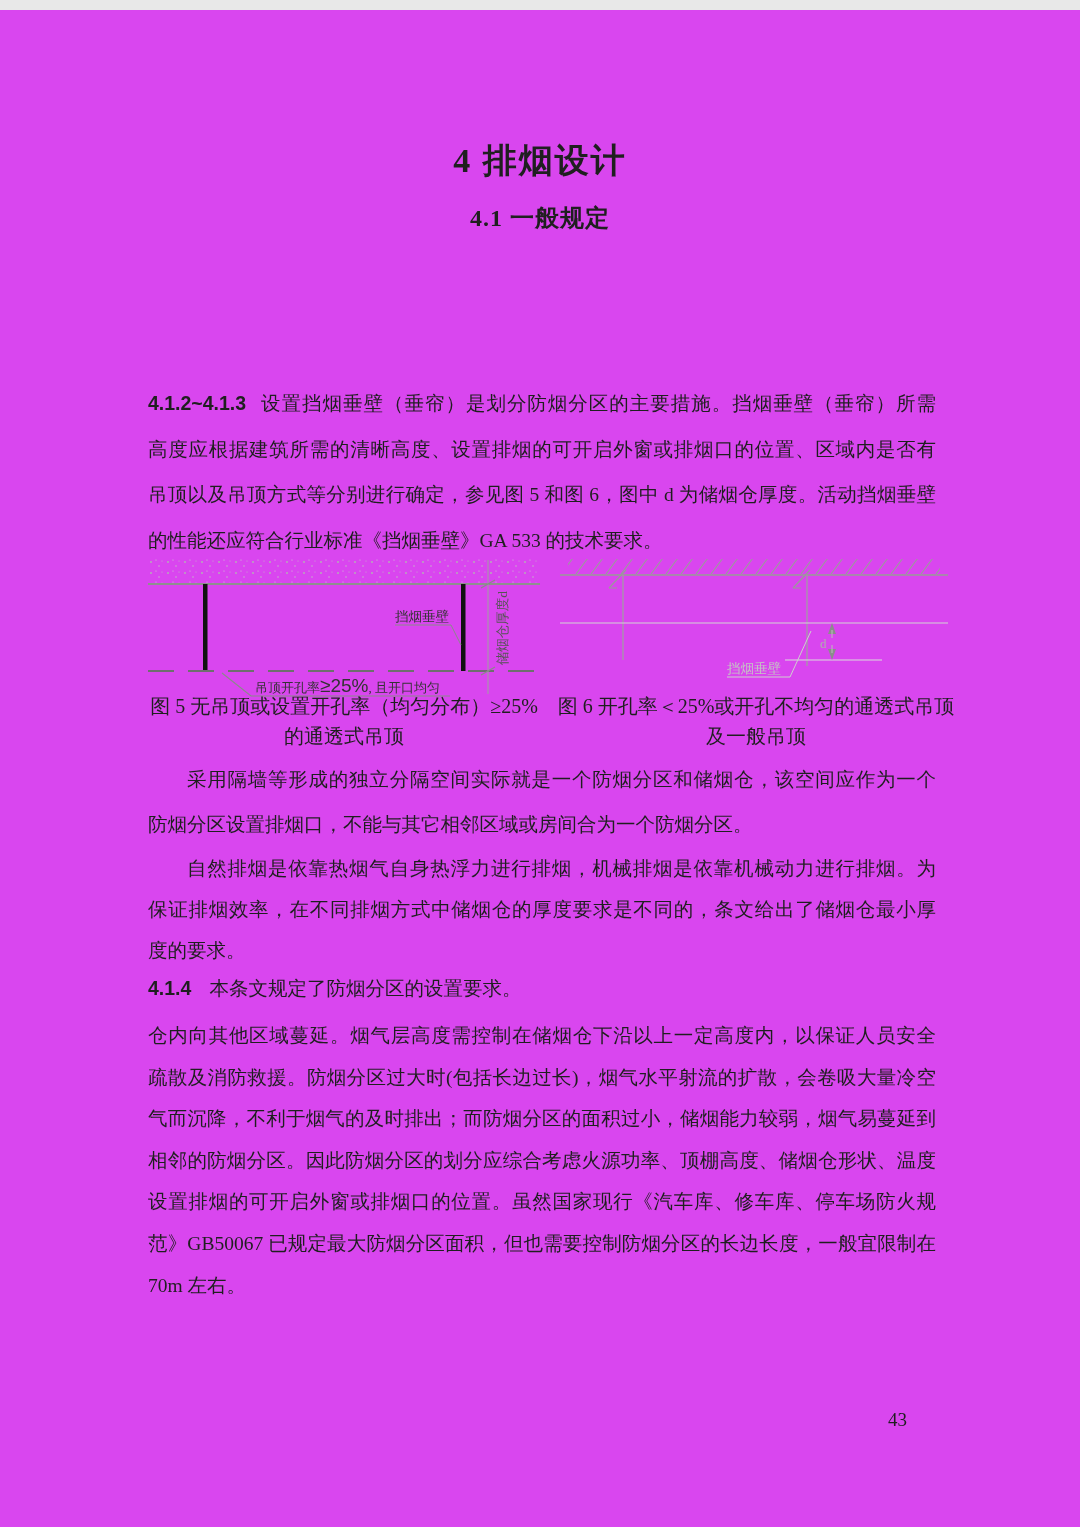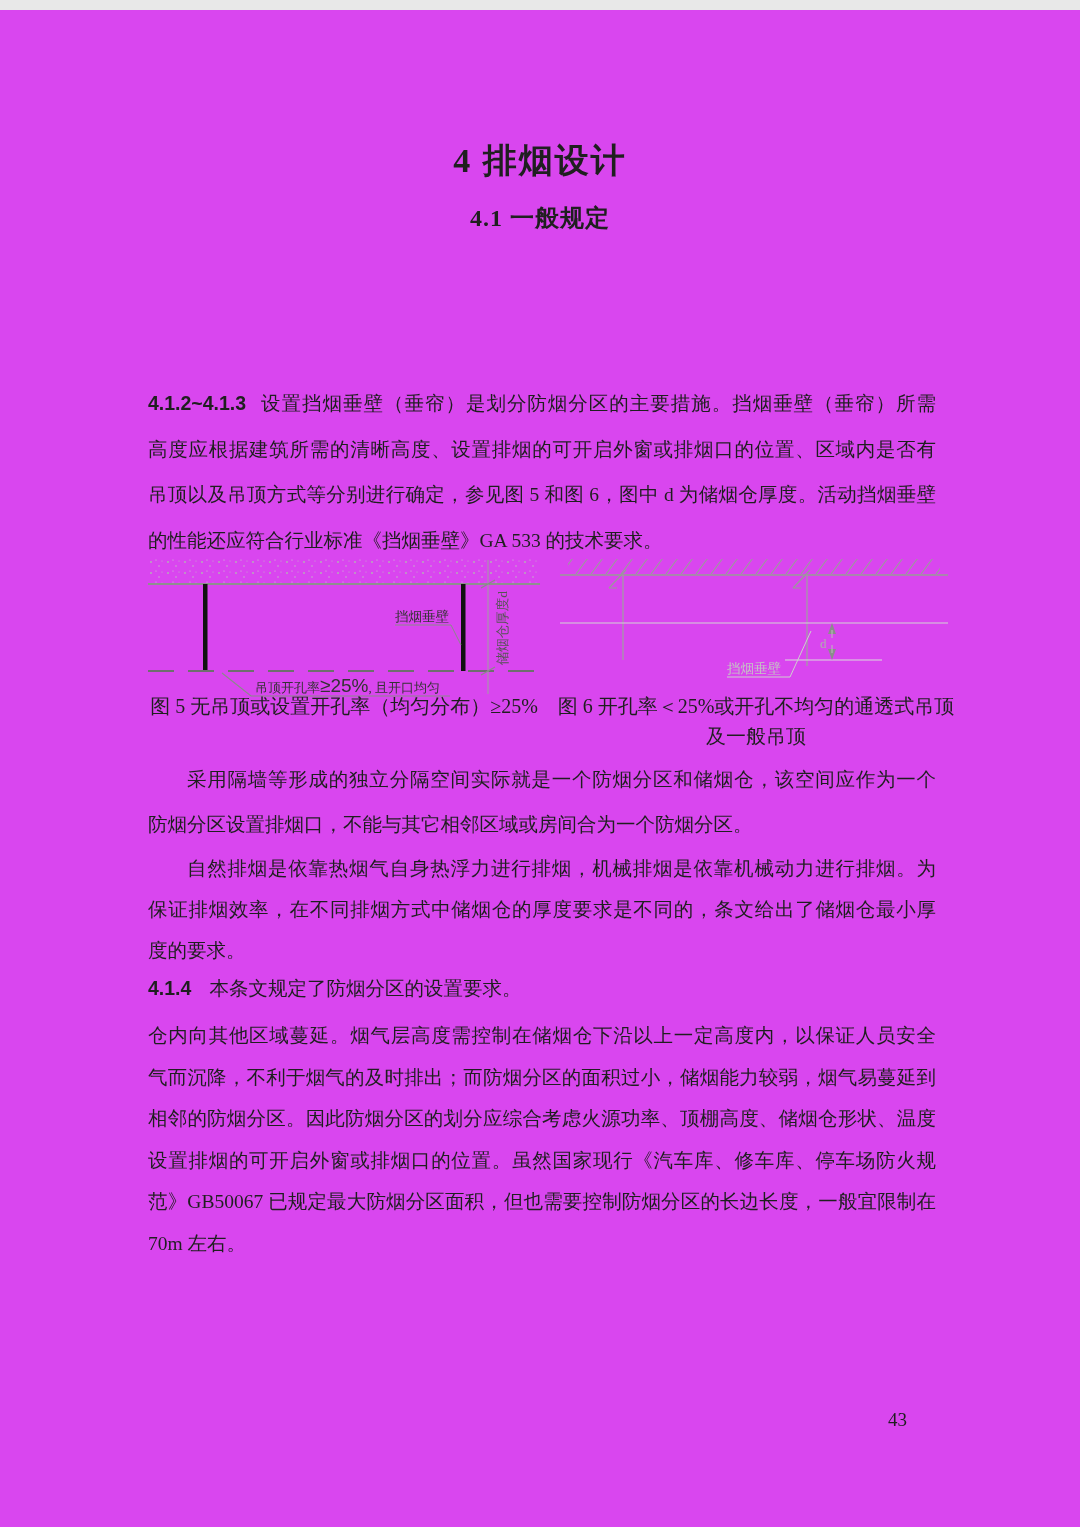--- a/index.html
+++ b/index.html
@@ -130,20 +130,21 @@
       <line x1="272" y1="95" x2="272" y2="87" stroke="#bdbdbd" stroke-width="1"></line>
       <text x="260" y="90" font-size="13" fill="#b0b0b0">d</text>
 
       <text x="167" y="115" font-size="13.5" fill="#c4c4c4">挡烟垂壁</text>
       <polyline points="167,119 230,119 251,73" fill="none" stroke="#cfcfcf" stroke-width="1"></polyline>
     </svg>
   </div>
 
   <div class="caption" style="left:145px;top:681px;width:398px;">
     <span class="cap-ln">图 5 无吊顶或设置开孔率（均匀分布）≥25%</span>
+    <span class="cap-ln">的通透式吊顶</span>
   </div>
   <div class="caption" style="left:552px;top:681px;width:408px;">
     <span class="cap-ln">图 6 开孔率＜25%或开孔不均匀的通透式吊顶</span>
     <span class="cap-ln">及一般吊顶</span>
   </div>
 
   <div class="para" style="top:747px;line-height:45px;">
     <div class="ln j indent2">采用隔墙等形成的独立分隔空间实际就是一个防烟分区和储烟仓，该空间应作为一个</div>
     <div class="ln">防烟分区设置排烟口，不能与其它相邻区域或房间合为一个防烟分区。</div>
   </div>
@@ -155,20 +156,21 @@
   </div>
 
   <div class="para" style="top:961px;line-height:34px;">
     <div class="ln">
       <span class="marker mgap">4.1.4</span><span>本条文规定了防烟分区的设置要求。</span>
     </div>
   </div>
 
   <div class="para" style="top:1005px;line-height:41.6px;">
     <div class="ln j">仓内向其他区域蔓延。烟气层高度需控制在储烟仓下沿以上一定高度内，以保证人员安全</div>
+    <div class="ln j">疏散及消防救援。防烟分区过大时(包括长边过长)，烟气水平射流的扩散，会卷吸大量冷空</div>
     <div class="ln j">气而沉降，不利于烟气的及时排出；而防烟分区的面积过小，储烟能力较弱，烟气易蔓延到</div>
     <div class="ln j">相邻的防烟分区。因此防烟分区的划分应综合考虑火源功率、顶棚高度、储烟仓形状、温度</div>
     <div class="ln j">设置排烟的可开启外窗或排烟口的位置。虽然国家现行《汽车库、修车库、停车场防火规</div>
     <div class="ln j">范》GB50067 已规定最大防烟分区面积，但也需要控制防烟分区的长边长度，一般宜限制在</div>
     <div class="ln">70m 左右。</div>
   </div>
 
   <div class="page-number">43</div>
 
 </div>

